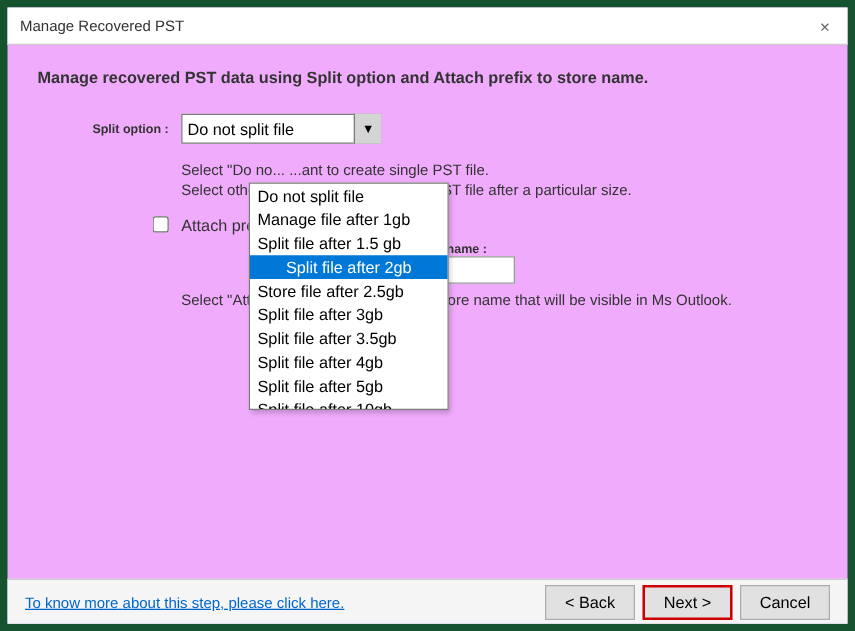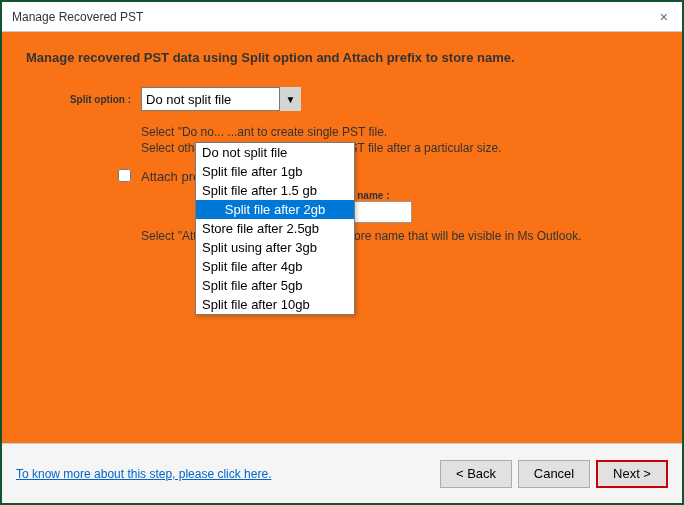--- a/index.html
+++ b/index.html
@@ -9,22 +9,22 @@
       background: #f0f0f0;
       display: flex;
       justify-content: center;
       align-items: center;
       width: 684px;
       height: 505px;
     }
     .dialog {
       width: 684px;
       height: 505px;
-      background: #f97316;
-      border: 2px solid #14532d;
+      background: #f0abfc;
+      border: 6px solid #14532d;
       display: flex;
       flex-direction: column;
       box-shadow: 2px 2px 8px rgba(0,0,0,0.3);
     }
     .title-bar {
       background: #fff;
       border-bottom: 1px solid #ccc;
       padding: 6px 10px;
       display: flex;
       justify-content: space-between;
@@ -177,21 +177,21 @@
       text-align: center;
     }
 
     .footer {
       border-top: 1px solid #ccc;
       padding: 10px 14px;
       display: flex;
       justify-content: space-between;
       align-items: center;
       background: #f5f5f5;
-      height: 60px;
+      height: 36px;
     }
     .footer-link {
       font-size: 12px;
       color: #0066cc;
       text-decoration: underline;
       cursor: pointer;
     }
     .footer-buttons {
       display: flex;
       gap: 6px;
@@ -249,35 +249,36 @@
     <div class="store-row">
       <div class="form-label">Store name :</div>
       <input type="text" class="store-input" style="">
     </div>
 
     <div class="attach-help">Select "Attac... ...ption to add prefix to store name that will be visible in Ms Outlook.</div>
 
     <div class="dropdown-overlay">
       <div class="dropdown-scroll">
         <div class="dropdown-item">Do not split file</div>
-        <div class="dropdown-item">Split file after 1gb</div>
+        <div class="dropdown-item">Manage file after 1gb</div>
         <div class="dropdown-item">Split file after 1.5 gb</div>
         <div class="dropdown-item selected">Split file after 2gb</div>
         <div class="dropdown-item">Store file after 2.5gb</div>
-        <div class="dropdown-item">Split using after 3gb</div>
+        <div class="dropdown-item">Split file after 3gb</div>
+        <div class="dropdown-item">Split file after 3.5gb</div>
         <div class="dropdown-item">Split file after 4gb</div>
         <div class="dropdown-item">Split file after 5gb</div>
         <div class="dropdown-item">Split file after 10gb</div>
 
       </div>
     </div>
 
   </div>
 
   <div class="footer">
     <span class="footer-link">To know more about this step, please click here.</span>
     <div class="footer-buttons">
       <button class="btn">&lt; Back</button>
+      <button class="btn btn-next">Next &gt;</button>
       <button class="btn">Cancel</button>
-      <button class="btn btn-next">Next &gt;</button>
     </div>
   </div>
 </div>
 
 </body></html>

